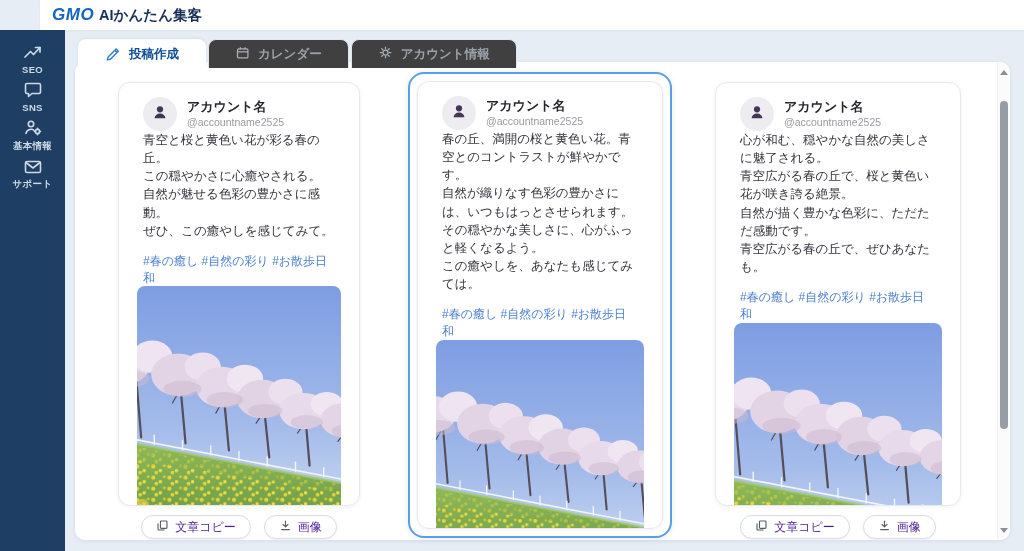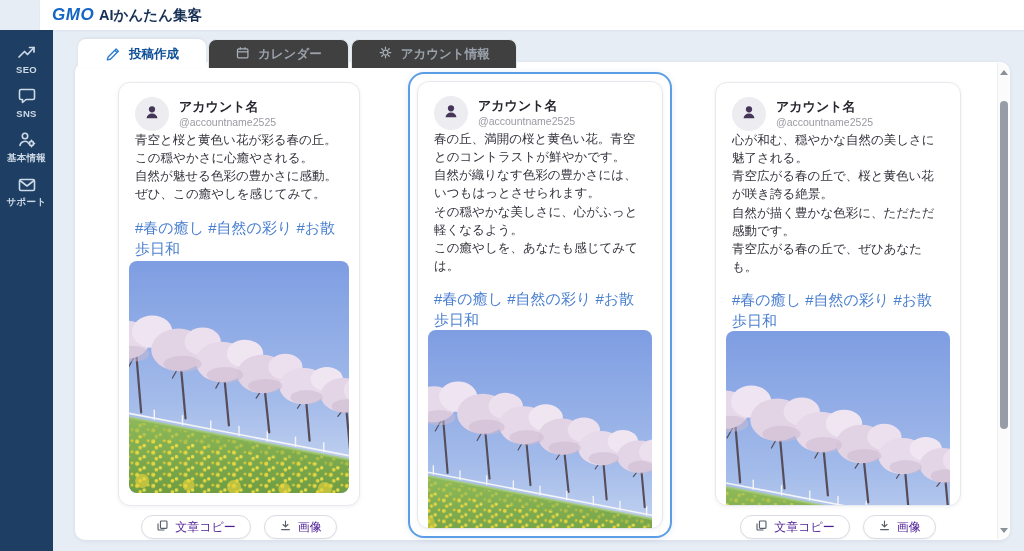--- a/index.html
+++ b/index.html
@@ -14,23 +14,23 @@
   .app-header{ position:absolute; left:0; top:0; width:1024px; height:30px;
     background:#fff; display:flex; align-items:center; padding:0 12px;
     box-shadow:0 1px 2px rgba(20,40,80,.05); z-index:30;margin-left:40px;}
   .logo{ display:flex; align-items:baseline; gap:5px; }
   .logo-gmo{ color:#1565c4; font-weight:800; font-size:17px; letter-spacing:.5px; font-style:italic;}
   .logo-product{ color:#162f55; font-weight:800; font-size:14.5px; }
   .header-spacer{ flex:1; }
   .bell-btn{ width:20px; height:20px; display:flex; align-items:center; justify-content:center; cursor:pointer;}
 
   
-  .sidebar{ position:absolute; left:0; top:30px; width:53px; height:521px;
+  .sidebar{ position:absolute; left:0; top:30px; width:65px; height:521px;
     background:#1e3f63; display:flex; flex-direction:column; align-items:center;
-    padding-top:13px; gap:11px; z-index:20;}
+    padding-top:13px; gap:5px; z-index:20;}
   .side-item{ display:flex; flex-direction:column; align-items:center; gap:3px; cursor:pointer; width:100%;}
   .side-item .lbl{ color:#cdd9e6; font-size:9.5px; font-weight:bold; letter-spacing:.3px;}
   .side-item svg{ display:block; }
 
   
   .tabbar{ position:absolute; left:78px; top:39px; display:flex; gap:2px; z-index:12;}
   .tab{ height:29px; display:flex; align-items:center; gap:8px; padding:0 26px;
     border-radius:8px 8px 0 0; font-size:12.5px; font-weight:bold; cursor:pointer;
     background:#404040; border:1px solid #e2e6eb; border-bottom:none; color:#9aa1ab;}
   .tab.active{ background:#fff; border-color:transparent; color:#0f5096;
@@ -44,36 +44,36 @@
     background:#fbfbfc; border-left:1px solid #ededf0; border-radius:0 10px 10px 0; z-index:15;}
   .sb-arrow{ position:absolute; left:0; width:12px; height:14px; display:flex; align-items:center; justify-content:center; cursor:pointer;}
   .sb-arrow.up{ top:2px;} .sb-arrow.down{ bottom:2px;}
   .tri-up{ width:0;height:0;border-left:4px solid transparent;border-right:4px solid transparent;border-bottom:5px solid #8a8f98;}
   .tri-down{ width:0;height:0;border-left:4px solid transparent;border-right:4px solid transparent;border-top:5px solid #8a8f98;}
   .sb-thumb{ position:absolute; left:2px; top:38px; width:8px; height:328px; background:#979da7; border-radius:4px; cursor:pointer;}
 
   
   .card{ background:#fff; border:1px solid #e8e9ee; border-radius:12px;
     box-shadow:0 1px 4px rgba(20,40,80,.06); display:flex; flex-direction:column;
-    padding:14px 16px 12px; overflow:hidden; cursor:pointer;}
+    padding:14px 24px 12px; overflow:hidden; cursor:pointer;}
   .card-1{ position:absolute; left:118px; top:82px; width:242px; height:424px; z-index:11;}
   .card-3{ position:absolute; left:715px; top:82px; width:246px; height:424px; z-index:11;}
   .sel-wrap{ position:absolute; left:408px; top:72px; width:264px; height:466px;
     border:2px solid #5b9ee6; border-radius:16px; background:#fff; padding:7px;
     box-shadow:0 1px 6px rgba(40,90,170,.12); z-index:11; cursor:pointer;}
   .sel-wrap .card{ position:relative; width:100%; height:100%; }
 
   .acct-row{ display:flex; align-items:center; gap:10px; }
   .avatar{ width:34px; height:34px; border-radius:50%; background:#ececf1;
     display:flex; align-items:center; justify-content:center; flex:none;}
   .acct-name{ font-size:13px; font-weight:bold; color:#26262e; line-height:1.25;}
   .acct-handle{ font-size:10.5px; color:#9a9aa3; line-height:1.25;}
 
   .card p.body-line{ font-size:12.5px; color:#33333d; line-height:1.45; }
-  .card p.hashtags{ font-size:15px; color:#4a7fd0; line-height:1.4; margin-top:13px; cursor:pointer;}
+  .card p.hashtags{ font-size:12px; color:#4a7fd0; line-height:1.4; margin-top:13px; cursor:pointer;}
   .photo{ margin:10px -6px 0; height:232px; border-radius:8px; overflow:hidden; flex:none; margin-top:auto;}
   .photo.tall{ height:219px; }
   .photo svg{ width:100%; height:100%; display:block;}
 
   
   .actions{ position:absolute; display:flex; justify-content:center; gap:13px; z-index:11;}
   .actions.a1{ left:118px; top:515px; width:242px;}
   .actions.a3{ left:715px; top:515px; width:246px;}
   .pill-btn{ height:24px; display:flex; align-items:center; gap:6px; padding:0 14px;
     background:#fff; border:1px solid #d8dce2; border-radius:13px; cursor:pointer;

